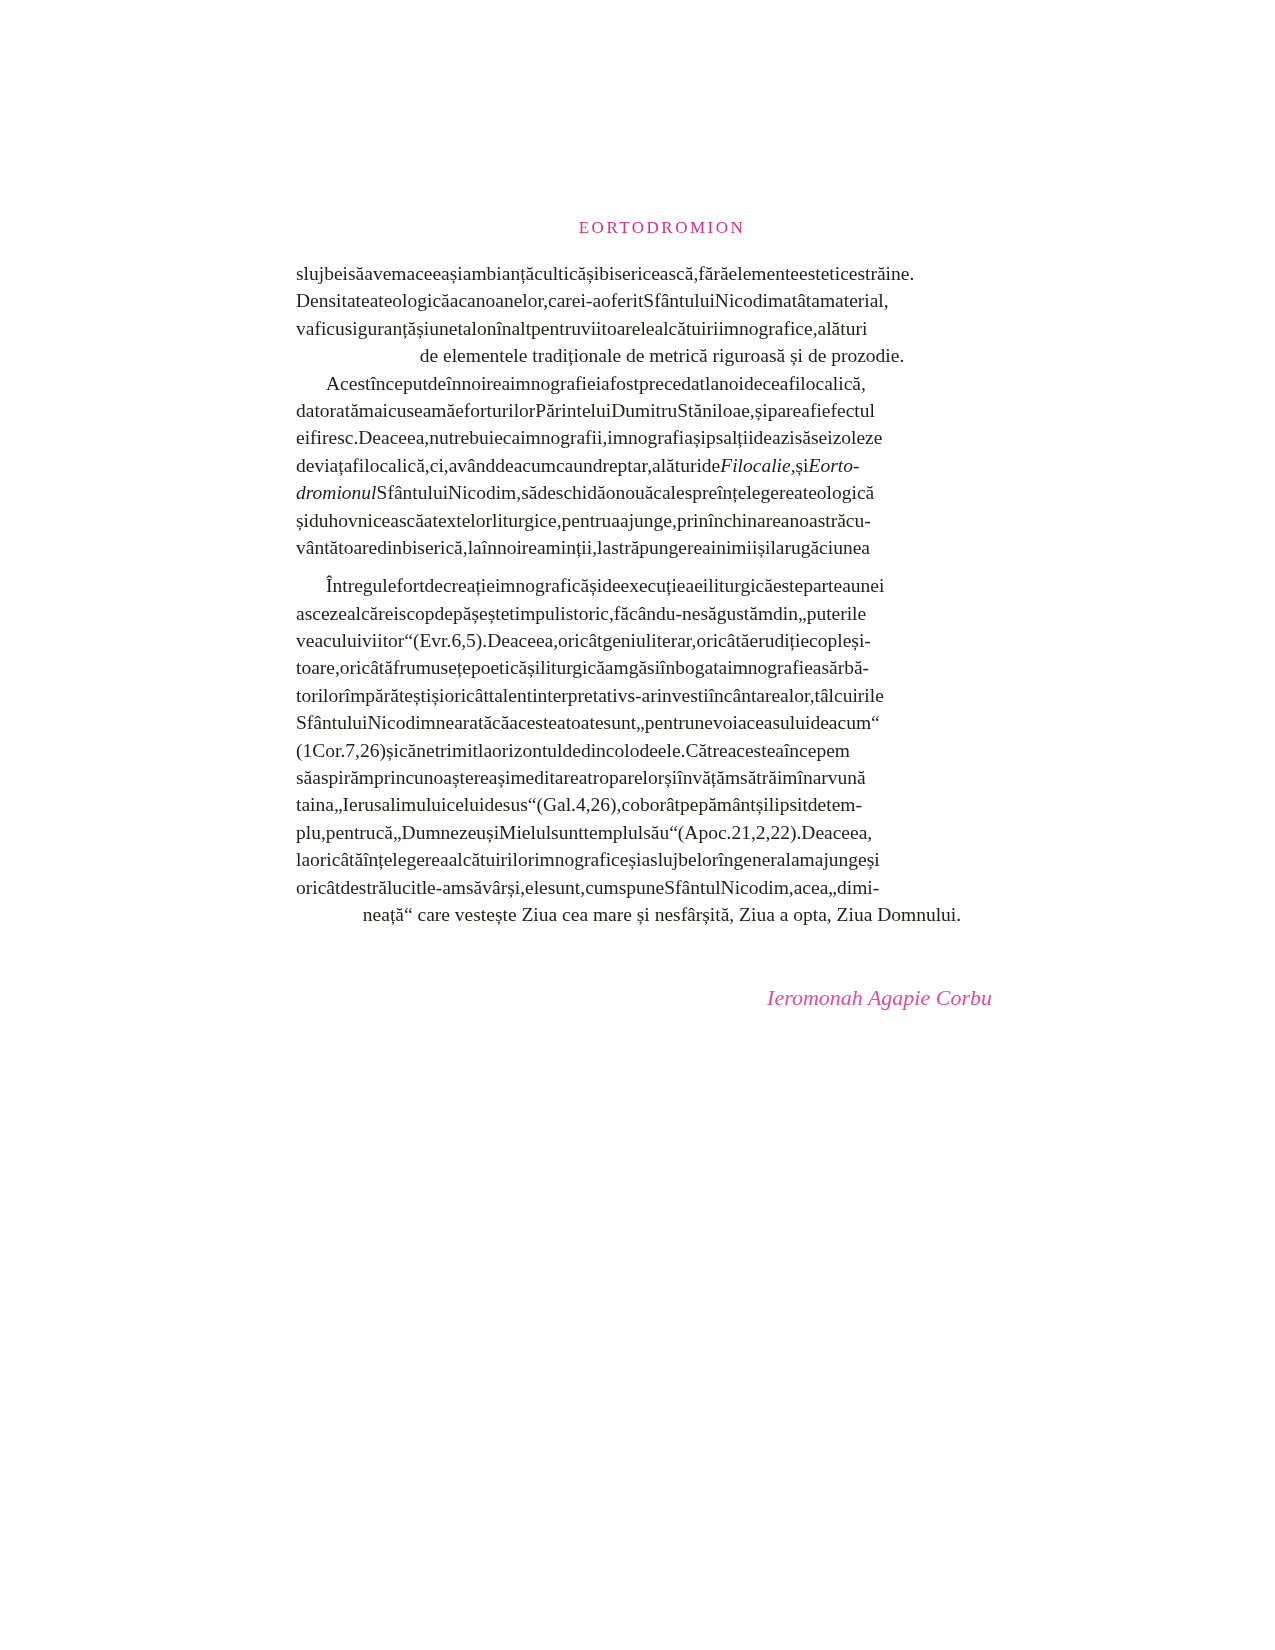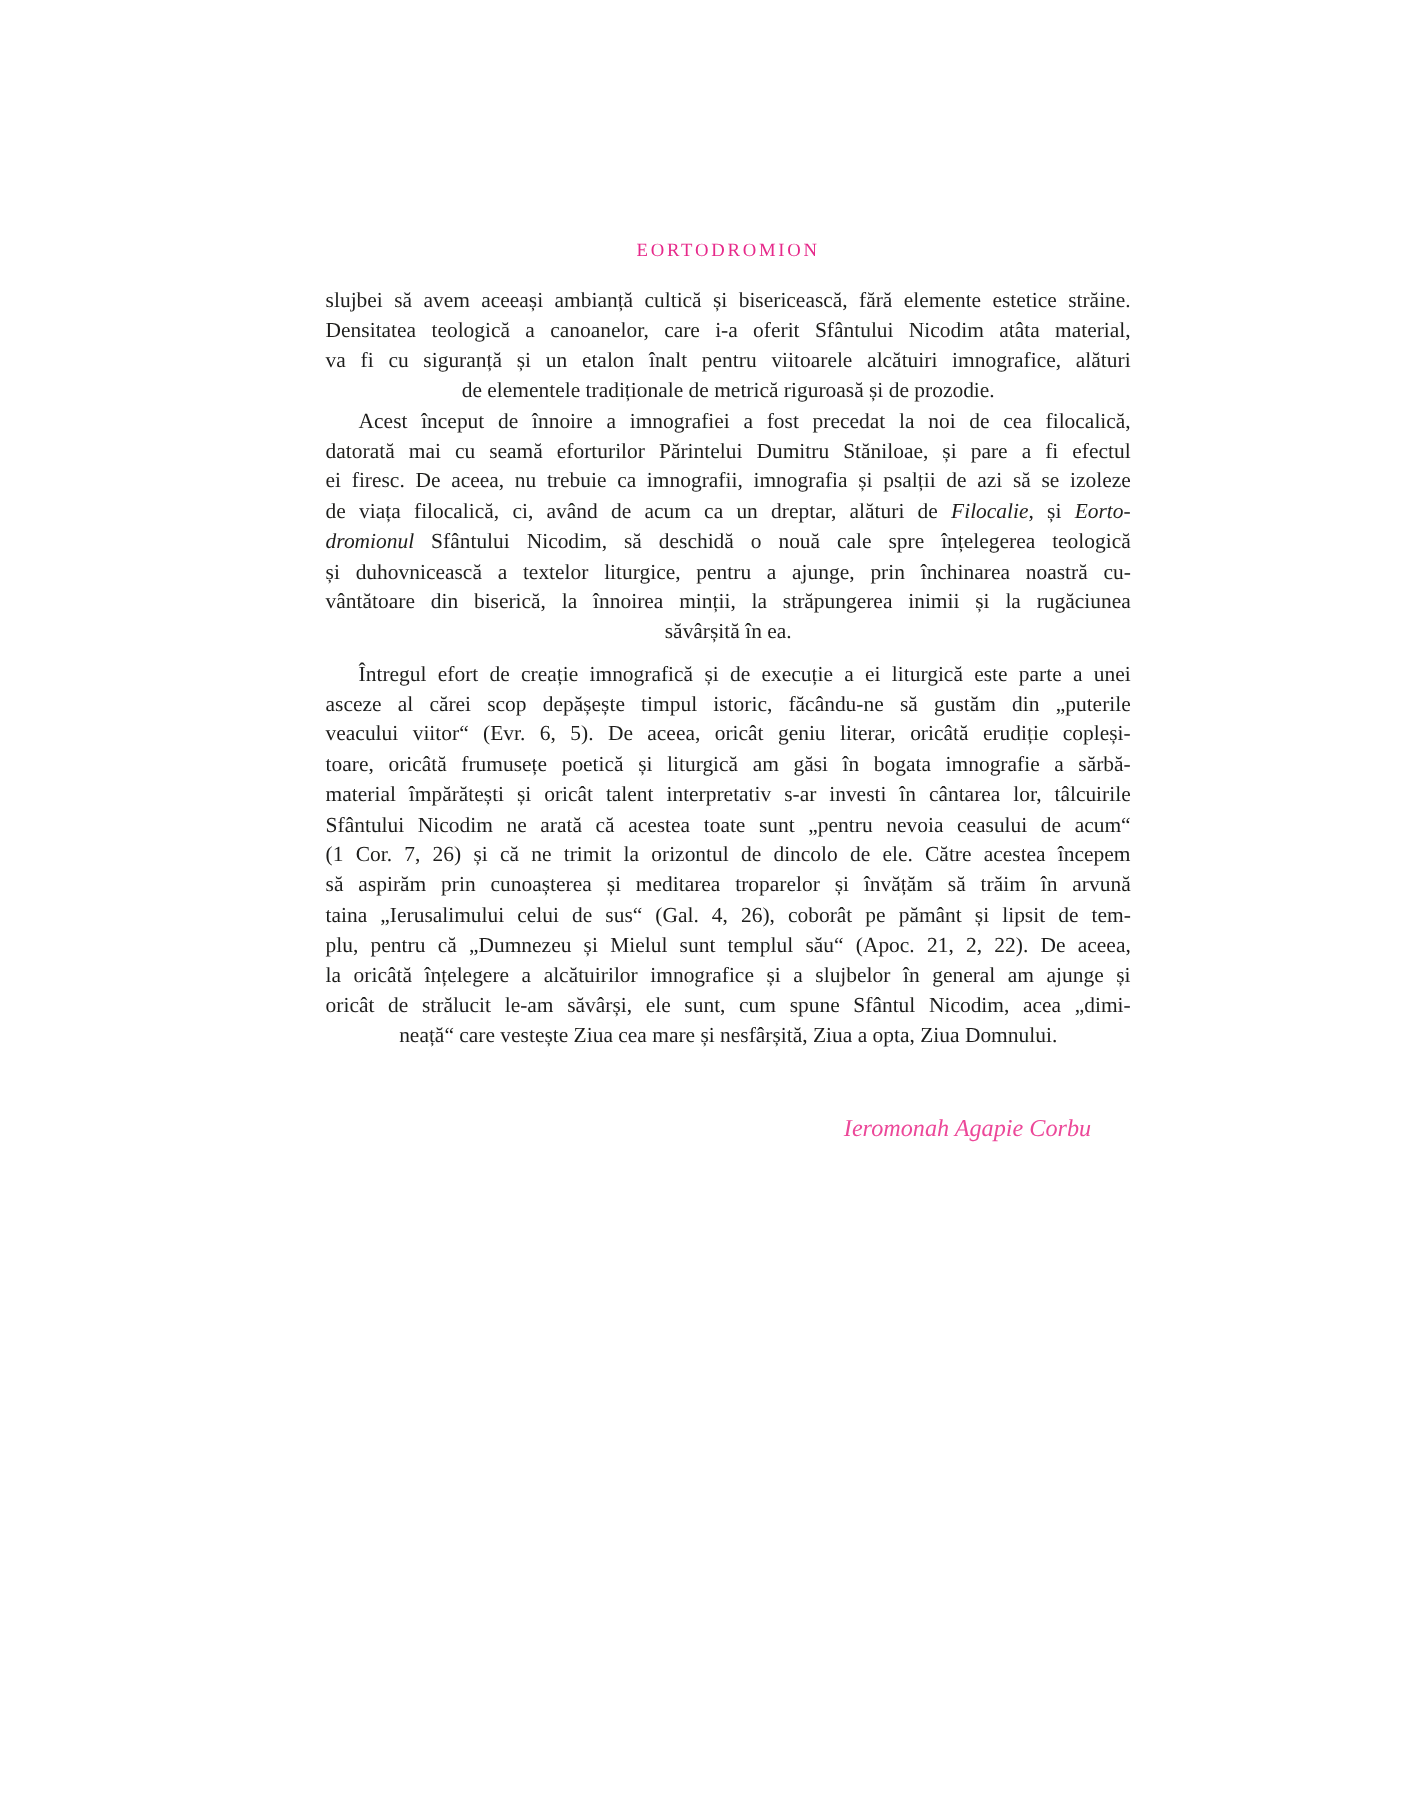--- a/index.html
+++ b/index.html
@@ -36,21 +36,20 @@
   }
   .paragraph { margin: 0; padding: 0; }
   .paragraph.space-before { margin-top: 11px; font-family: Liberation Serif, serif; }
   .line {
     height: 27.4px;
     line-height: 27.4px;
     white-space: nowrap;
   }
   .line.just {
     display: flex;
-    justify-content: space-between;
   }
   .line.last { text-align: center; }
   .line.indent { padding-left: 30px; }
   .it { font-style: italic; }
   .signature {
     margin-top: 56px;
     padding-right: 36px;
     text-align: right;
     font-style: italic;
     font-size: 22px;
@@ -212,21 +211,20 @@
           <span>la</span>
           <span>înnoirea</span>
           <span>minții,</span>
           <span>la</span>
           <span>străpungerea</span>
           <span>inimii</span>
           <span>și</span>
           <span>la</span>
           <span>rugăciunea</span>
         </div>
-        <div class="line last"><span>săvârșită în ea.</span></div>
       </div>
       <div class="paragraph space-before">
         <div class="line just indent">
           <span>Întregul</span>
           <span>efort</span>
           <span>de</span>
           <span>creație</span>
           <span>imnografică</span>
           <span>și</span>
           <span>de</span>
@@ -277,21 +275,21 @@
           <span>liturgică</span>
           <span>am</span>
           <span>găsi</span>
           <span>în</span>
           <span>bogata</span>
           <span>imnografie</span>
           <span>a</span>
           <span>sărbă-</span>
         </div>
         <div class="line just">
-          <span>material</span>
+          <span>torilor</span>
           <span>împărătești</span>
           <span>și</span>
           <span>oricât</span>
           <span>talent</span>
           <span>interpretativ</span>
           <span>s-ar</span>
           <span>investi</span>
           <span>în</span>
           <span>cântarea</span>
           <span>lor,</span>

